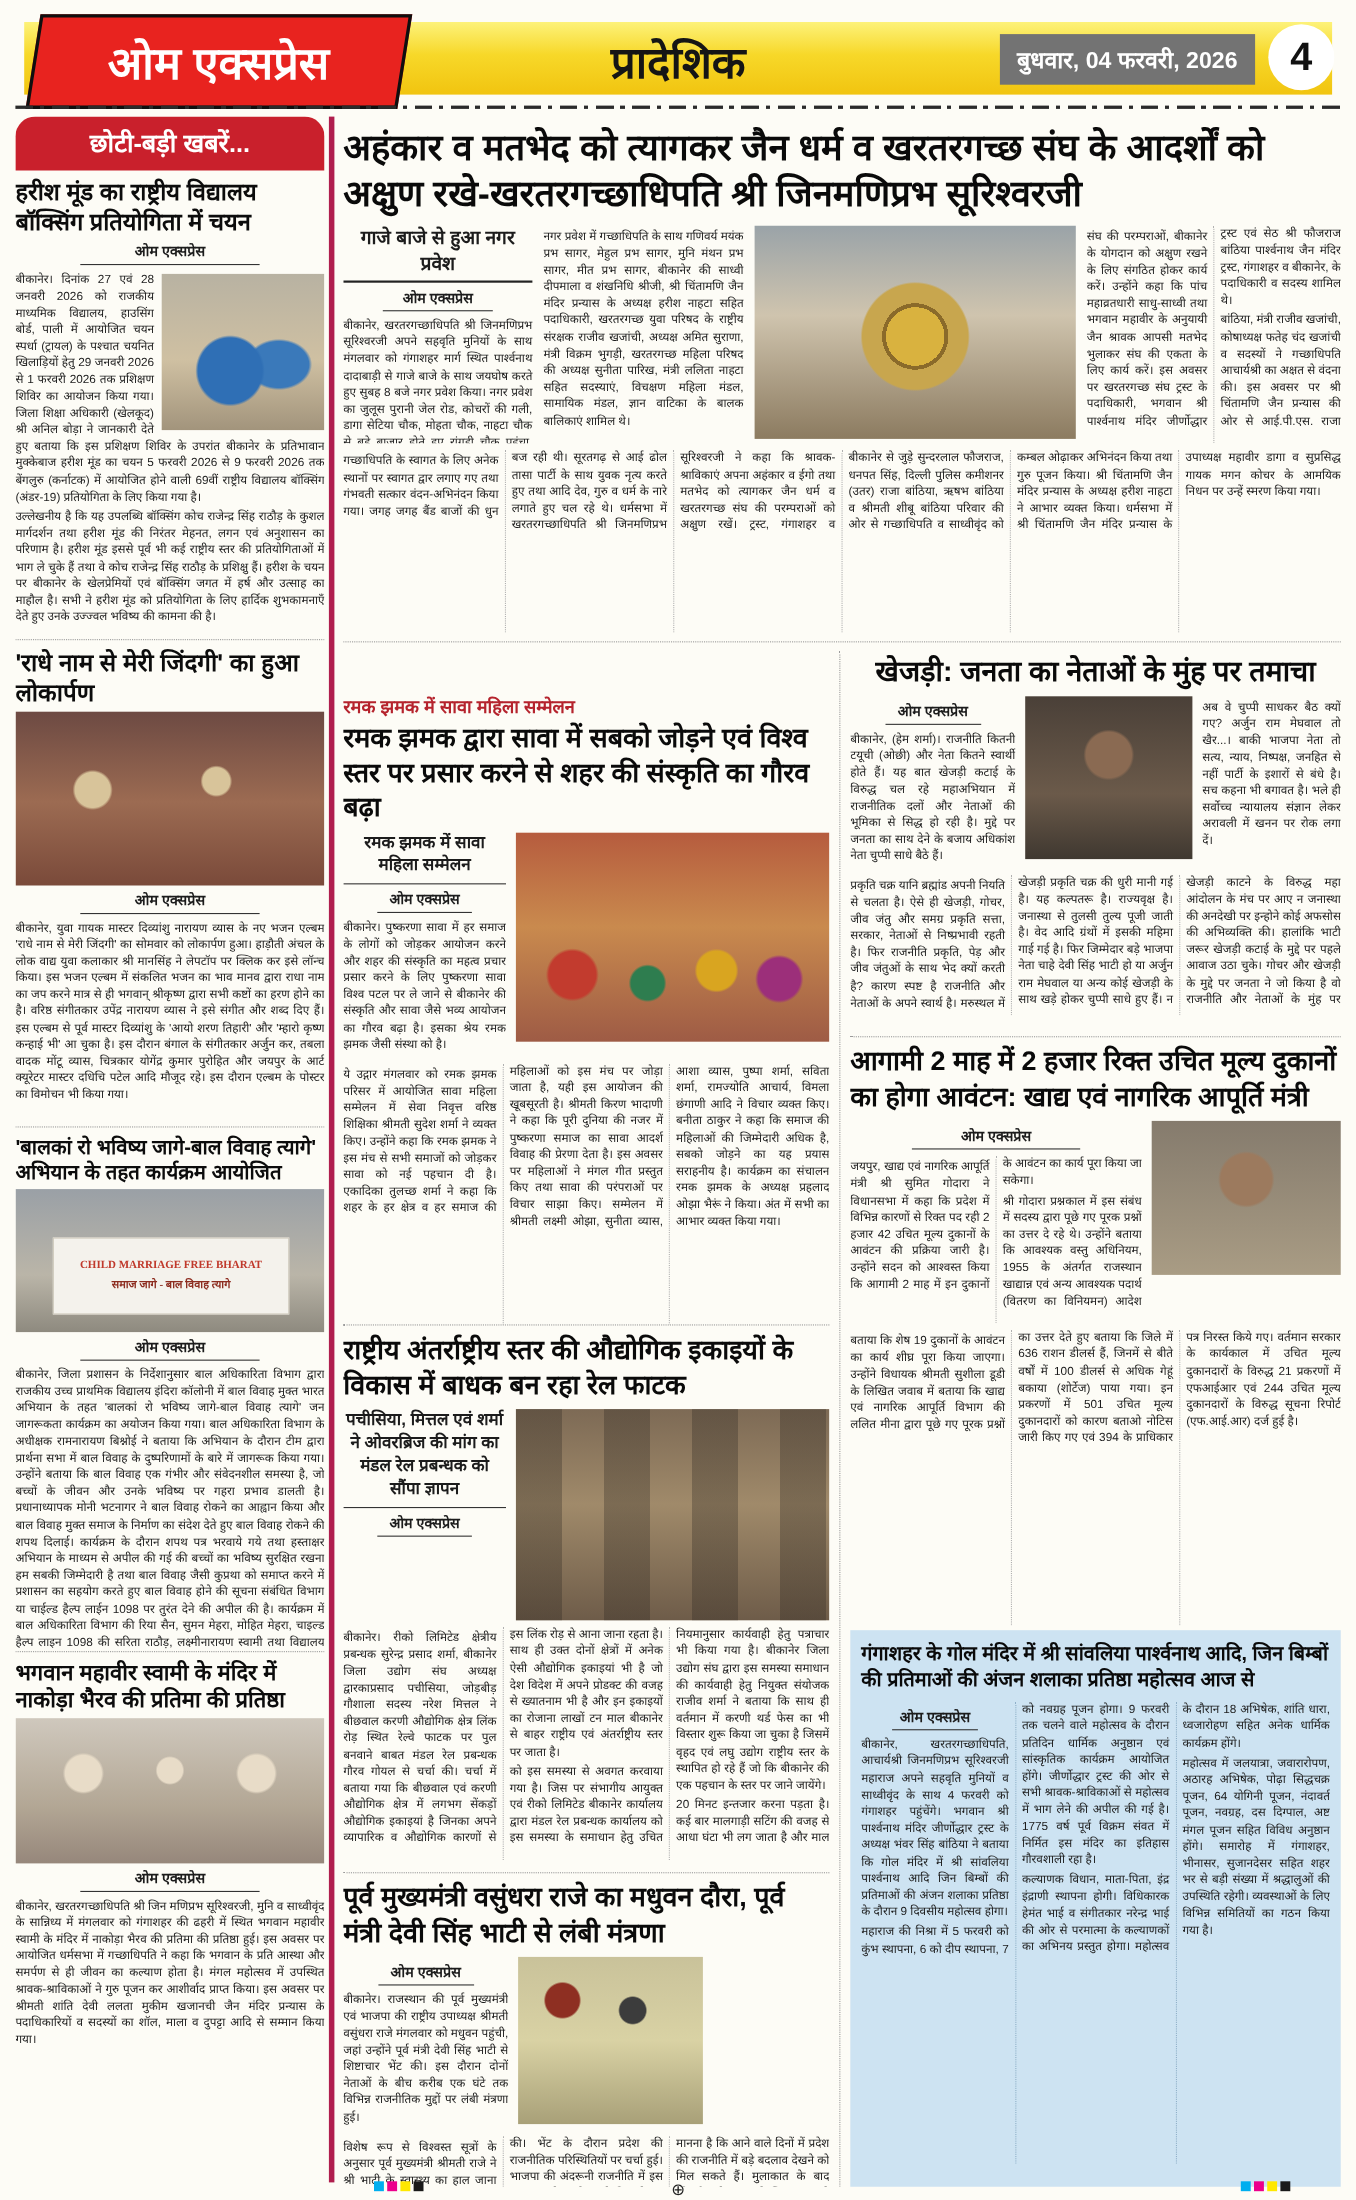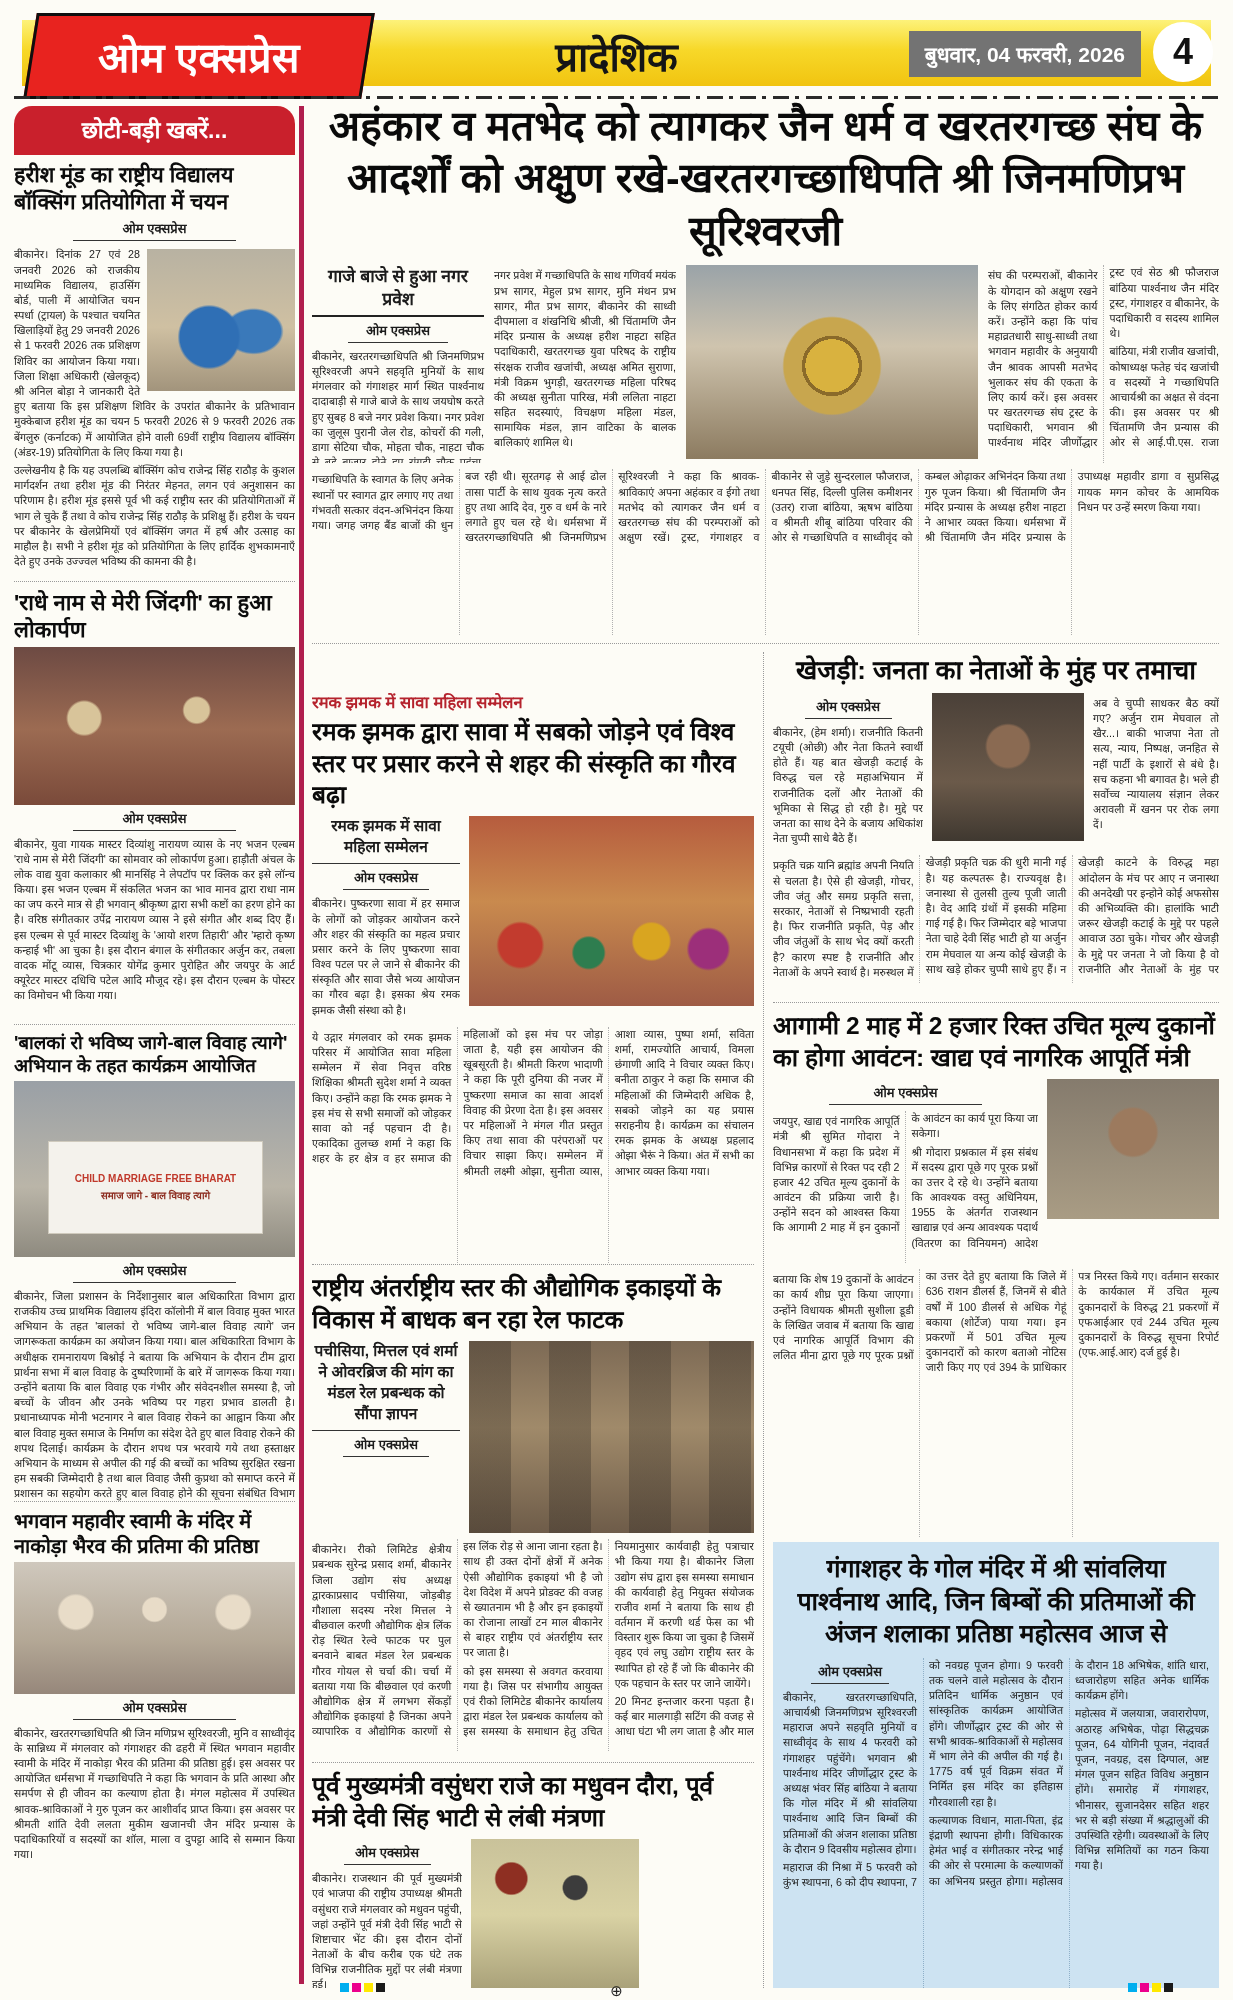--- a/index.html
+++ b/index.html
@@ -35,21 +35,21 @@
   
   .photo{position:relative;overflow:hidden;}
   .ph-boxer{float:right;width:148px;height:142px;margin:2px 0 4px 7px;
     background:radial-gradient(ellipse at 42% 62%,#2f6fb5 0 24%,transparent 26%),
                radial-gradient(ellipse at 72% 58%,#3a79ba 0 18%,transparent 20%),
                linear-gradient(180deg,#b8b2a2,#cfc0a2 55%,#a2947c);}
   .ph-radhe{width:100%;height:158px;background:
     radial-gradient(circle at 25% 45%,#d8c49a 0 7%,transparent 8%),
     radial-gradient(circle at 65% 40%,#d8c49a 0 6%,transparent 7%),
     linear-gradient(180deg,#6d4a43,#9c6b52 52%,#7a4a3a);}
-  .ph-balka{width:100%;height:176px;background:linear-gradient(180deg,#9aa0a6,#bab5a8 60%,#8e8a7f);}
+  .ph-balka{width:100%;height:130px;background:linear-gradient(180deg,#9aa0a6,#bab5a8 60%,#8e8a7f);font-family:Liberation Serif, serif;}
   .ph-banner{position:absolute;left:12%;top:34%;width:76%;height:52%;background:#f4f2ec;border:1px solid #cfcabd;
              display:flex;flex-direction:column;align-items:center;justify-content:center;gap:4px;}
   .ph-banner .l1{color:#c0392b;font-weight:bold;font-size:10px;text-align:center;}
   .ph-banner .l2{color:#8d2d20;font-weight:bold;font-size:10px;text-align:center;}
   .ph-mahaveer{width:100%;height:132px;background:
     radial-gradient(circle at 22% 38%,#e8dcc8 0 7%,transparent 8%),
     radial-gradient(circle at 50% 36%,#e8dcc8 0 7%,transparent 8%),
     radial-gradient(circle at 78% 38%,#e8dcc8 0 7%,transparent 8%),
     linear-gradient(180deg,#cfc8bd,#b3a795 60%,#96877b);}
   .ph-main{width:292px;height:194px;background:
@@ -73,21 +73,21 @@
   .ph-vasundhara{width:168px;height:152px;background:
     radial-gradient(circle at 24% 26%,#8e2f22 0 9%,transparent 10%),
     radial-gradient(circle at 62% 32%,#3c3c3c 0 8%,transparent 9%),
     linear-gradient(180deg,#c9c29a,#d9d2a4 50%,#a8a078);}
 
   
   .vline{position:absolute;left:299px;top:106px;width:5px;height:1878px;background:#b01e4e;}
 
   
   .main-zone{position:absolute;left:312px;top:100px;width:907px;height:1888px;overflow:hidden;}
-  h1.main-head{font-size:41px;line-height:1.28;text-align:center;margin:0 0 8px;color:#0a0a0a;}
+  h1.main-head{font-size:33px;line-height:1.28;margin:13px 0 8px;color:#0a0a0a;}
   .ma-top{display:flex;gap:10px;height:198px;overflow:hidden;}
   .ma-kicker{width:172px;flex:none;}
   .kicker-head{font-size:17.5px;font-weight:bold;text-align:center;line-height:1.3;
                border-bottom:2px solid #222;padding-bottom:4px;margin-bottom:2px;}
   .ma-mid{width:182px;flex:none;overflow:hidden;}
   .ma-right{flex:1;columns:2;column-gap:12px;column-rule:1px dotted #b0b0b0;overflow:hidden;}
   .ma-bottom{columns:6;column-gap:12px;column-rule:1px dotted #b0b0b0;height:166px;overflow:hidden;margin-top:6px;}
   .dotrule{border-top:1.5px dotted #9a9a9a;margin:8px 0;}
 
   .lower{display:flex;}
@@ -111,21 +111,21 @@
   .rk-body{height:292px;}
   .sec-rail{height:492px;overflow:hidden;border-top:1.5px dotted #9a9a9a;padding-top:5px;}
   .rl-body{height:212px;}
   .sec-vasu{height:352px;overflow:hidden;border-top:1.5px dotted #9a9a9a;padding-top:5px;}
   .vs-bottom{height:96px;}
   .sec-khejri{height:350px;overflow:hidden;}
   .kh-bottom{height:128px;}
   .sec-aagami{height:530px;overflow:hidden;border-top:1.5px dotted #9a9a9a;padding-top:5px;}
   .ag-bottom{height:282px;}
   .sec-ganga{height:540px;overflow:hidden;background:#cde3f2;padding:10px 10px 6px;box-sizing:border-box;margin-top:4px;}
-  h2.gs-head{font-size:25px;line-height:1.3;text-align:center;margin:0 0 8px;color:#0a0a0a;}
+  h2.gs-head{font-size:18px;line-height:1.3;margin:0 0 8px;color:#0a0a0a;}
   .gs-body{columns:3;column-gap:12px;column-rule:1px dotted #8fb0c8;height:420px;overflow:hidden;}
   .gs-body .byline{border-bottom-color:#333;}
 
   
   .regmarks{position:absolute;bottom:5px;left:0;right:0;height:12px;}
   .reg-center{position:absolute;left:50%;transform:translateX(-50%);display:flex;gap:4px;align-items:center;}
   .reg-left{position:absolute;left:340px;display:flex;gap:3px;align-items:center;}
   .reg-right{position:absolute;right:60px;display:flex;gap:3px;align-items:center;}
   .sq{width:9px;height:9px;display:inline-block;}
   .sq-c{background:#00aeef;} .sq-m{background:#ec008c;} .sq-y{background:#ffe800;} .sq-k{background:#1a1a1a;}

